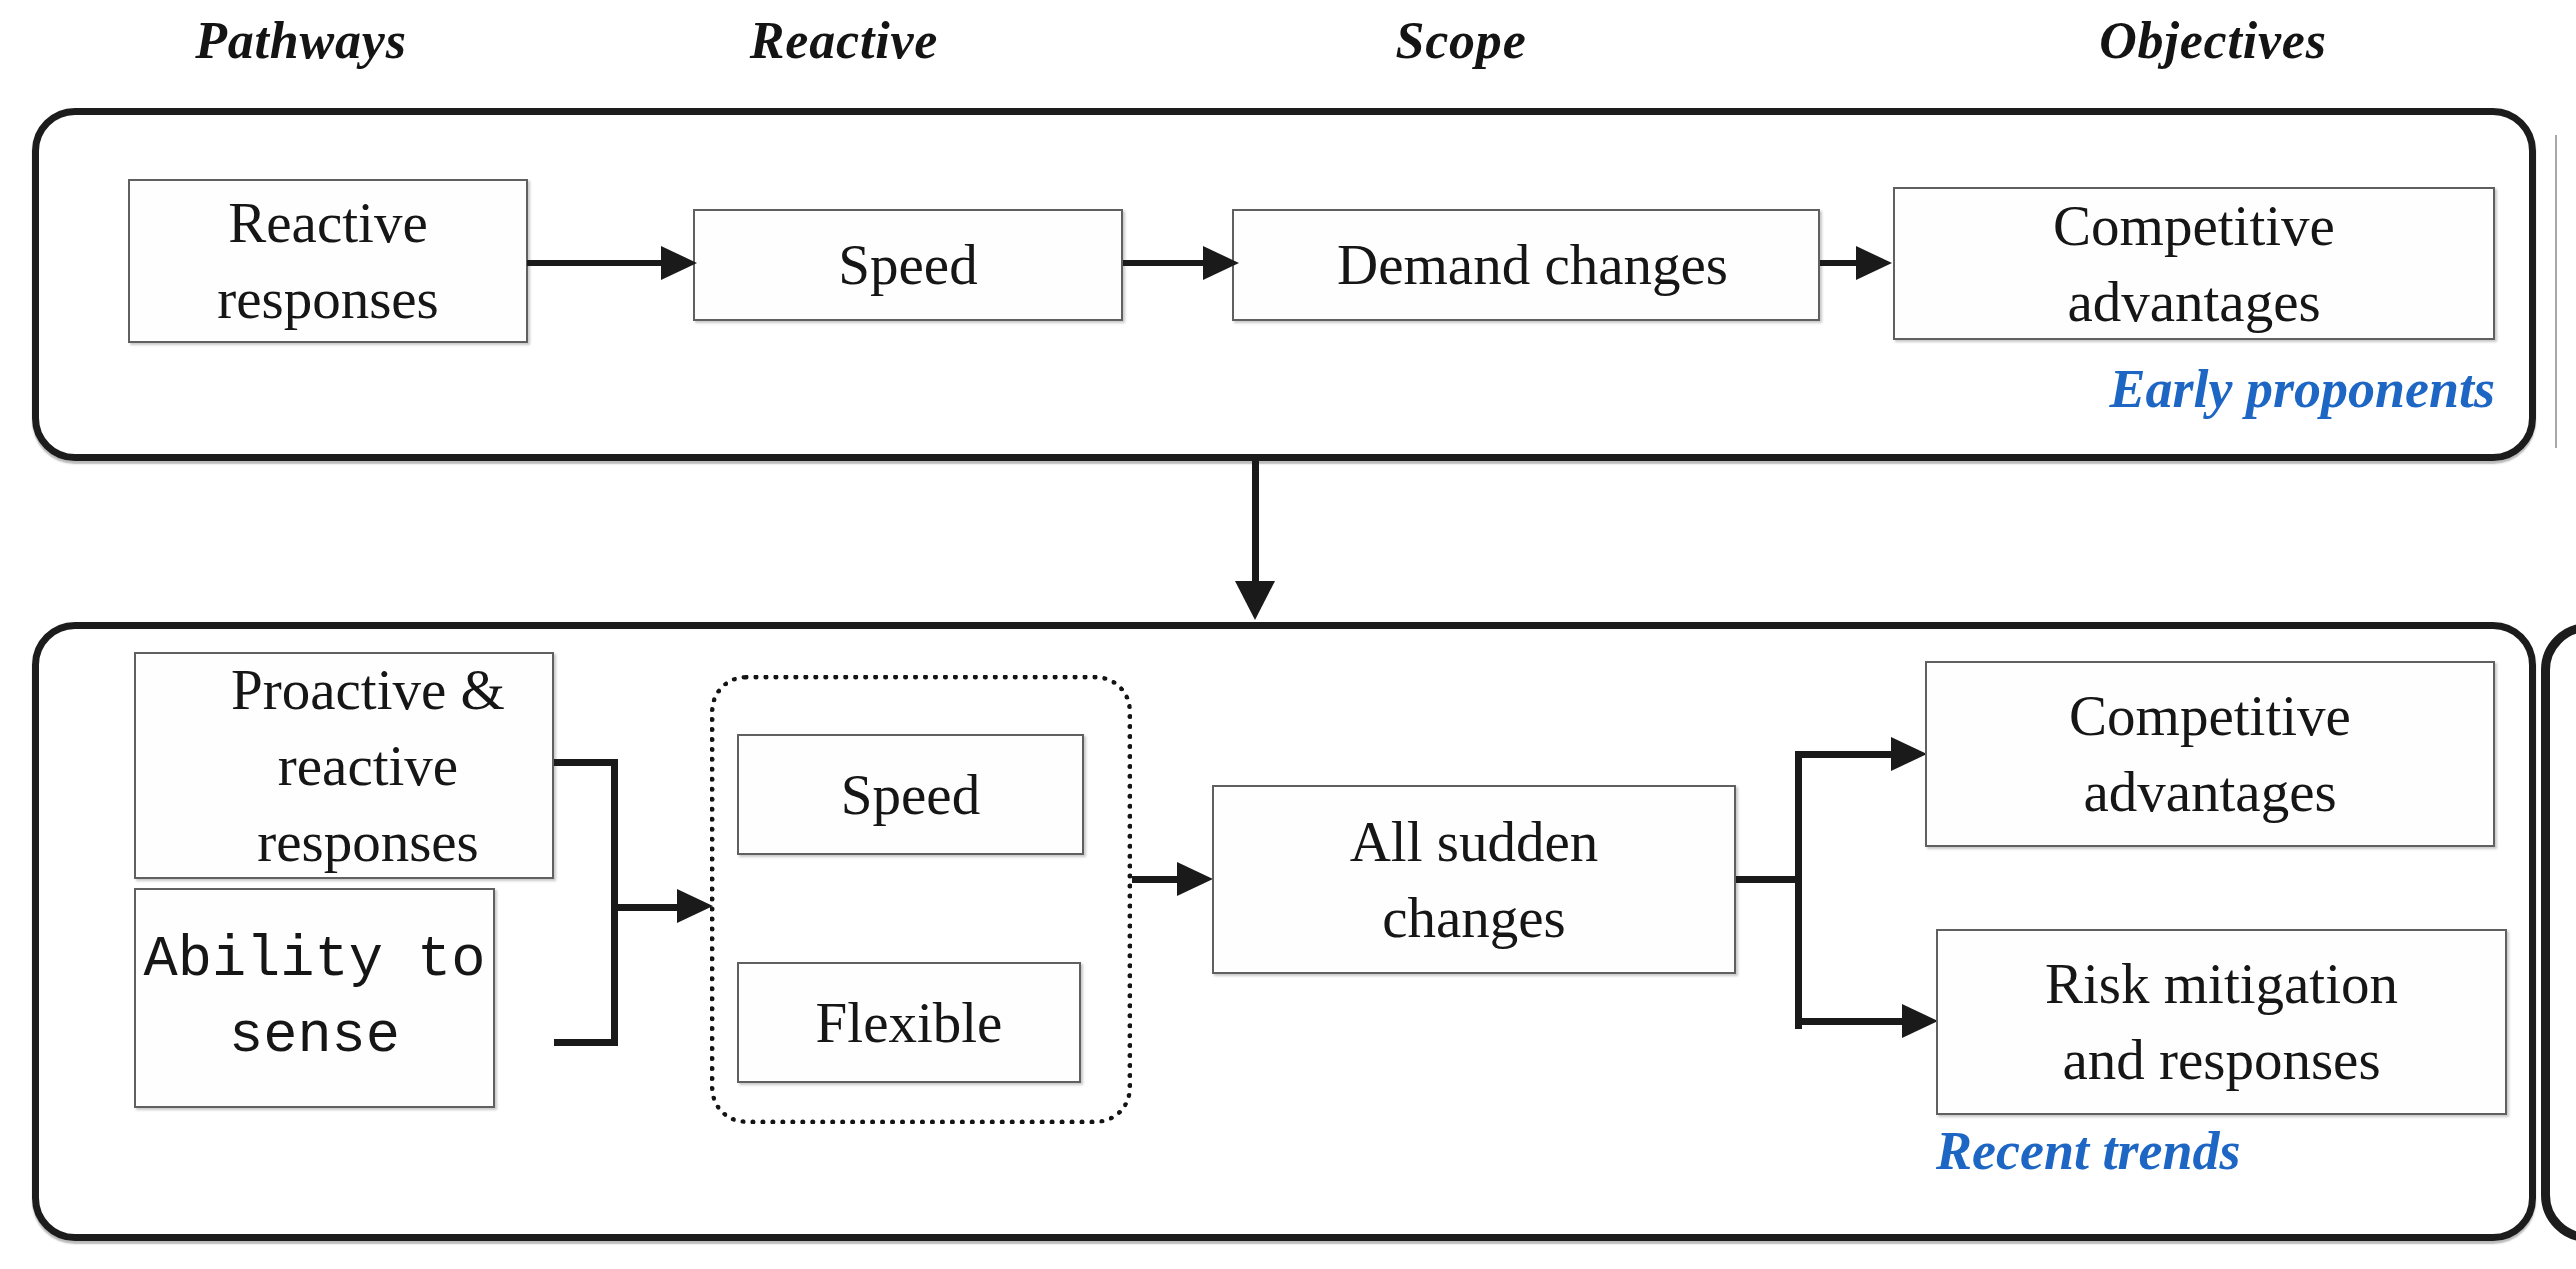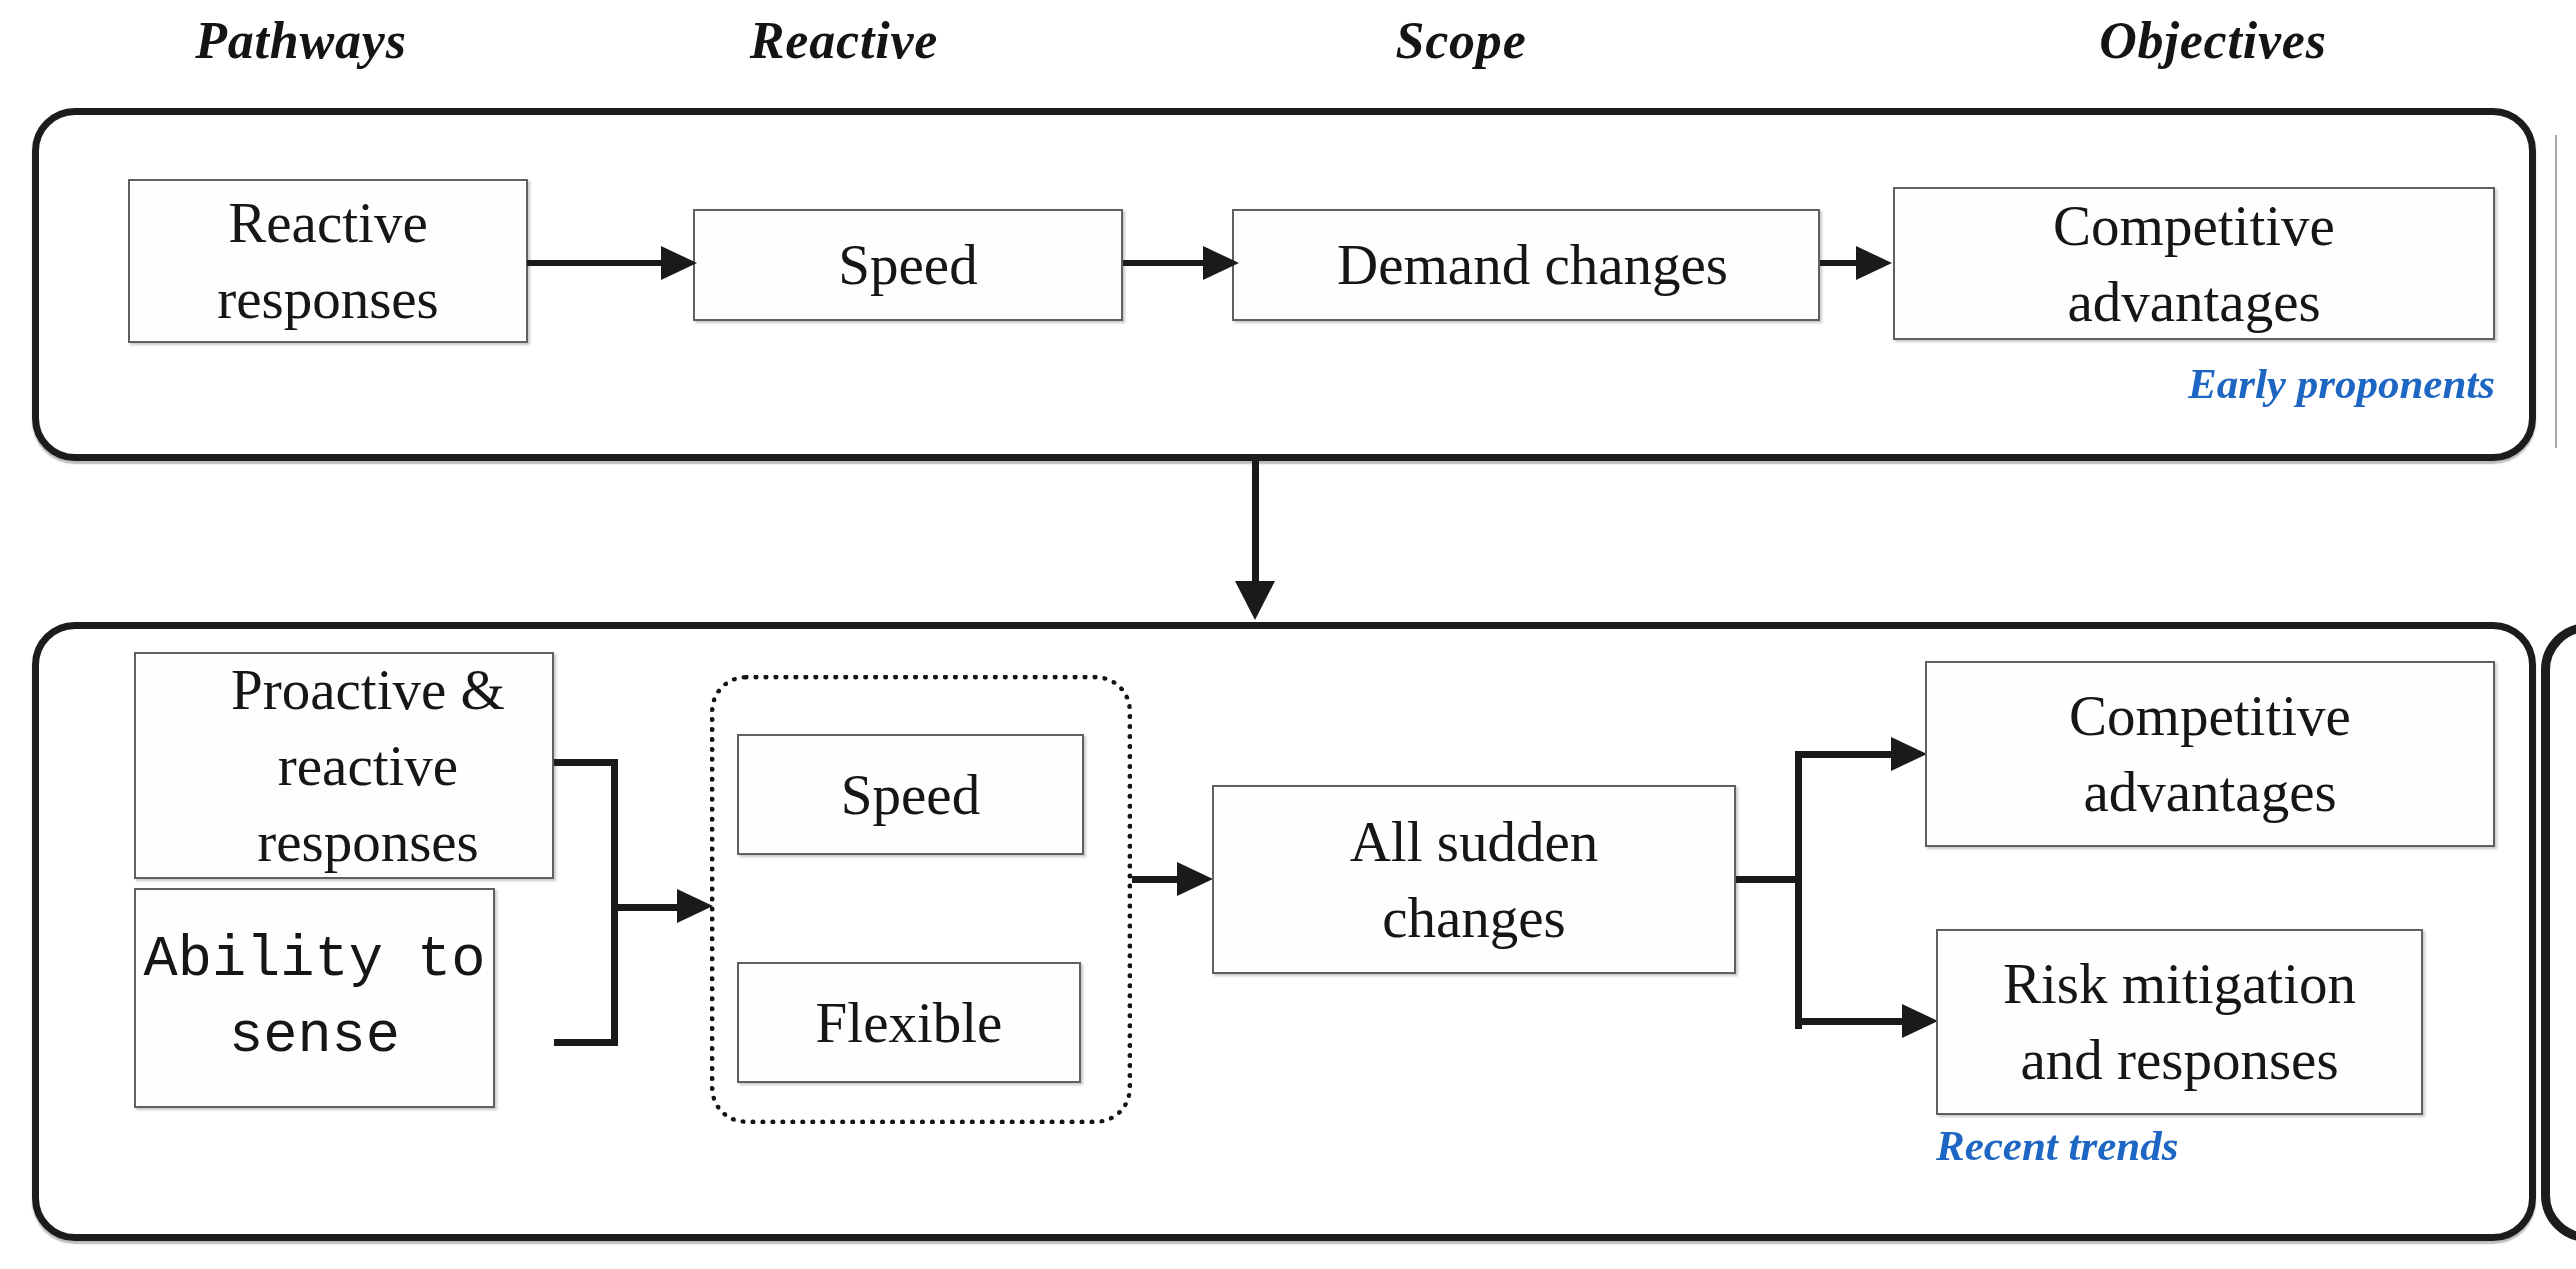--- a/index.html
+++ b/index.html
@@ -64,21 +64,21 @@
     border-left:36px solid var(--line);
   }
   .ah-down{
     position:absolute;width:0;height:0;
     border-left:20.5px solid transparent;
     border-right:20.5px solid transparent;
     border-top:39px solid var(--line);
   }
   .tag{
     position:absolute;
-    font-size:43px;
+    font-size:54px;
     font-weight:bold;
     font-style:italic;
     color:var(--tag-blue);
     line-height:1.1;
   }
   .page-edge-top{
     position:absolute;
     left:2555px;top:135px;width:2.4px;height:313px;
     background:#a9a9a9;
   }
@@ -153,19 +153,19 @@
 
   <div class="hline" style="left:1736px;top:876px;width:62px;height:7px;"></div>
   <div class="vline" style="left:1795px;top:751px;width:7px;height:278px;"></div>
   <div class="hline" style="left:1795px;top:751px;width:96px;height:7px;"></div>
   <div class="ah-right" style="left:1891px;top:737px;"></div>
   <div class="hline" style="left:1795px;top:1018px;width:107px;height:7px;"></div>
   <div class="ah-right" style="left:1902px;top:1004px;"></div>
 
   <div class="node" style="left:1925px;top:661px;width:570px;height:186px;">Competitive
 advantages</div>
-  <div class="node" style="left:1936px;top:929px;width:487px;height:186px;">Risk mitigation
+  <div class="node" style="left:1936px;top:929px;width:571px;height:186px;">Risk mitigation
 and responses</div>
 
   <div class="tag" style="left:1936px;top:1122px;width:571px;text-align:left;">Recent trends</div>
 
 </div>
 
 
 </body></html>

